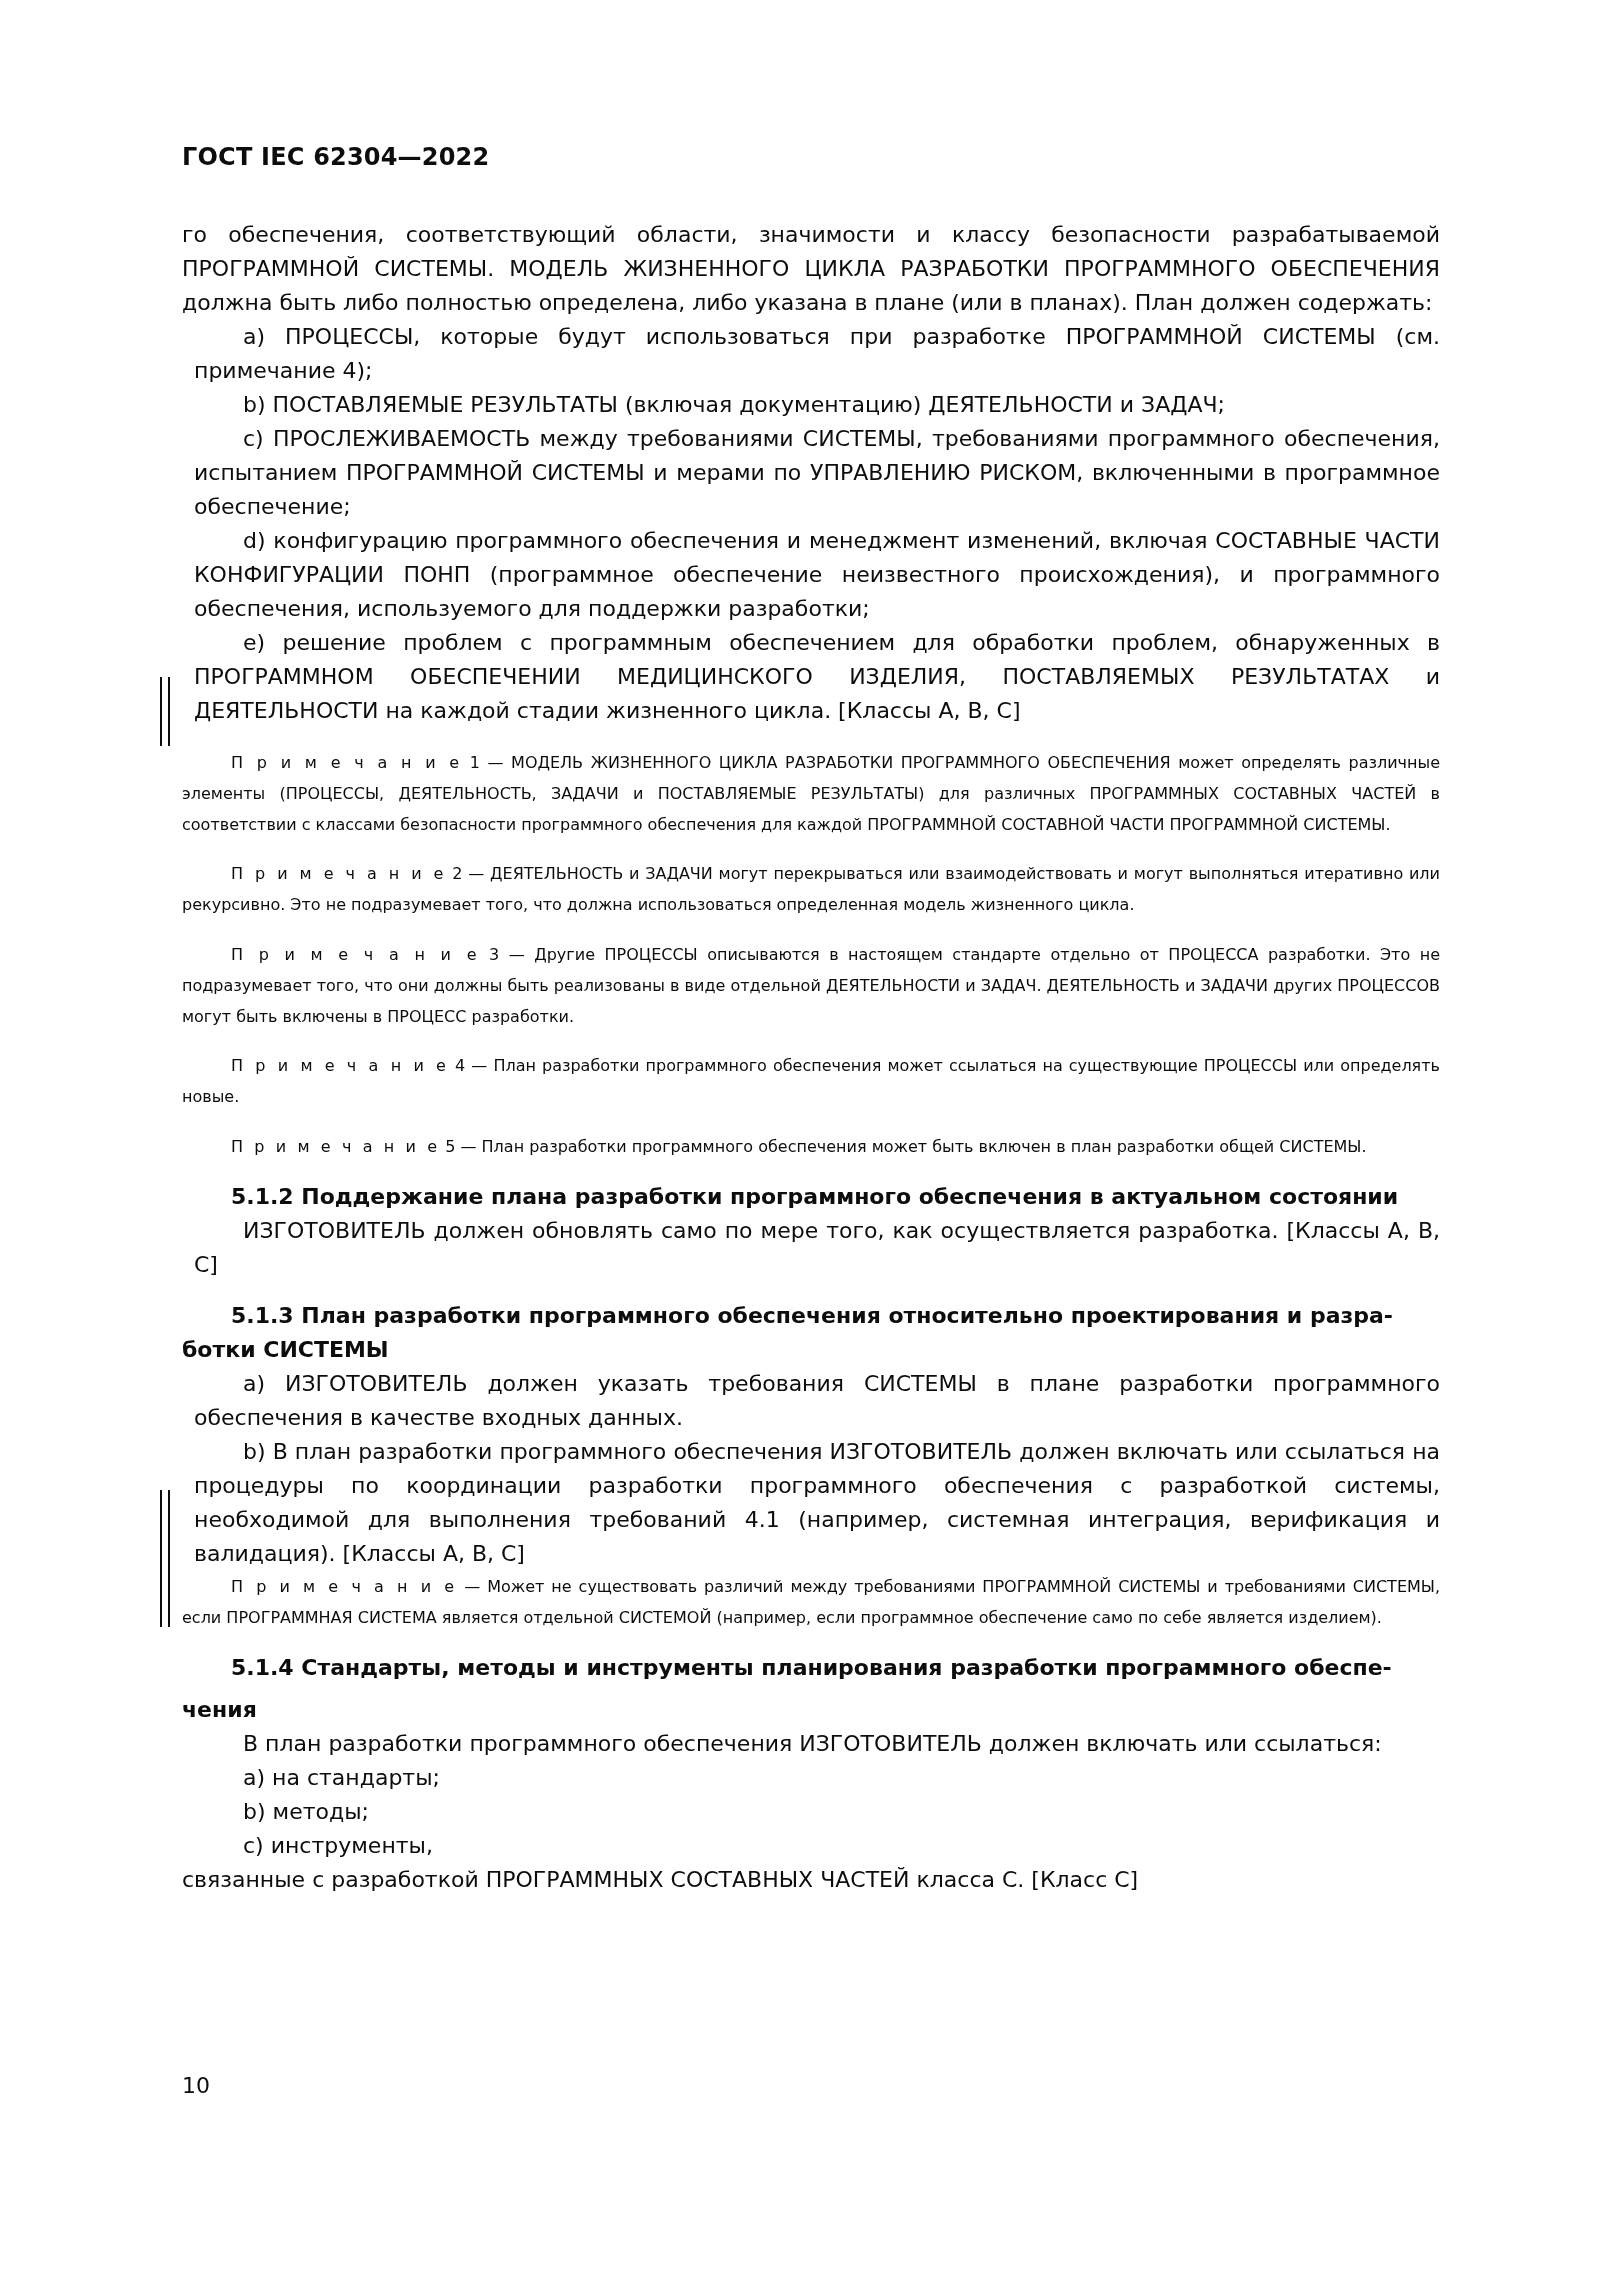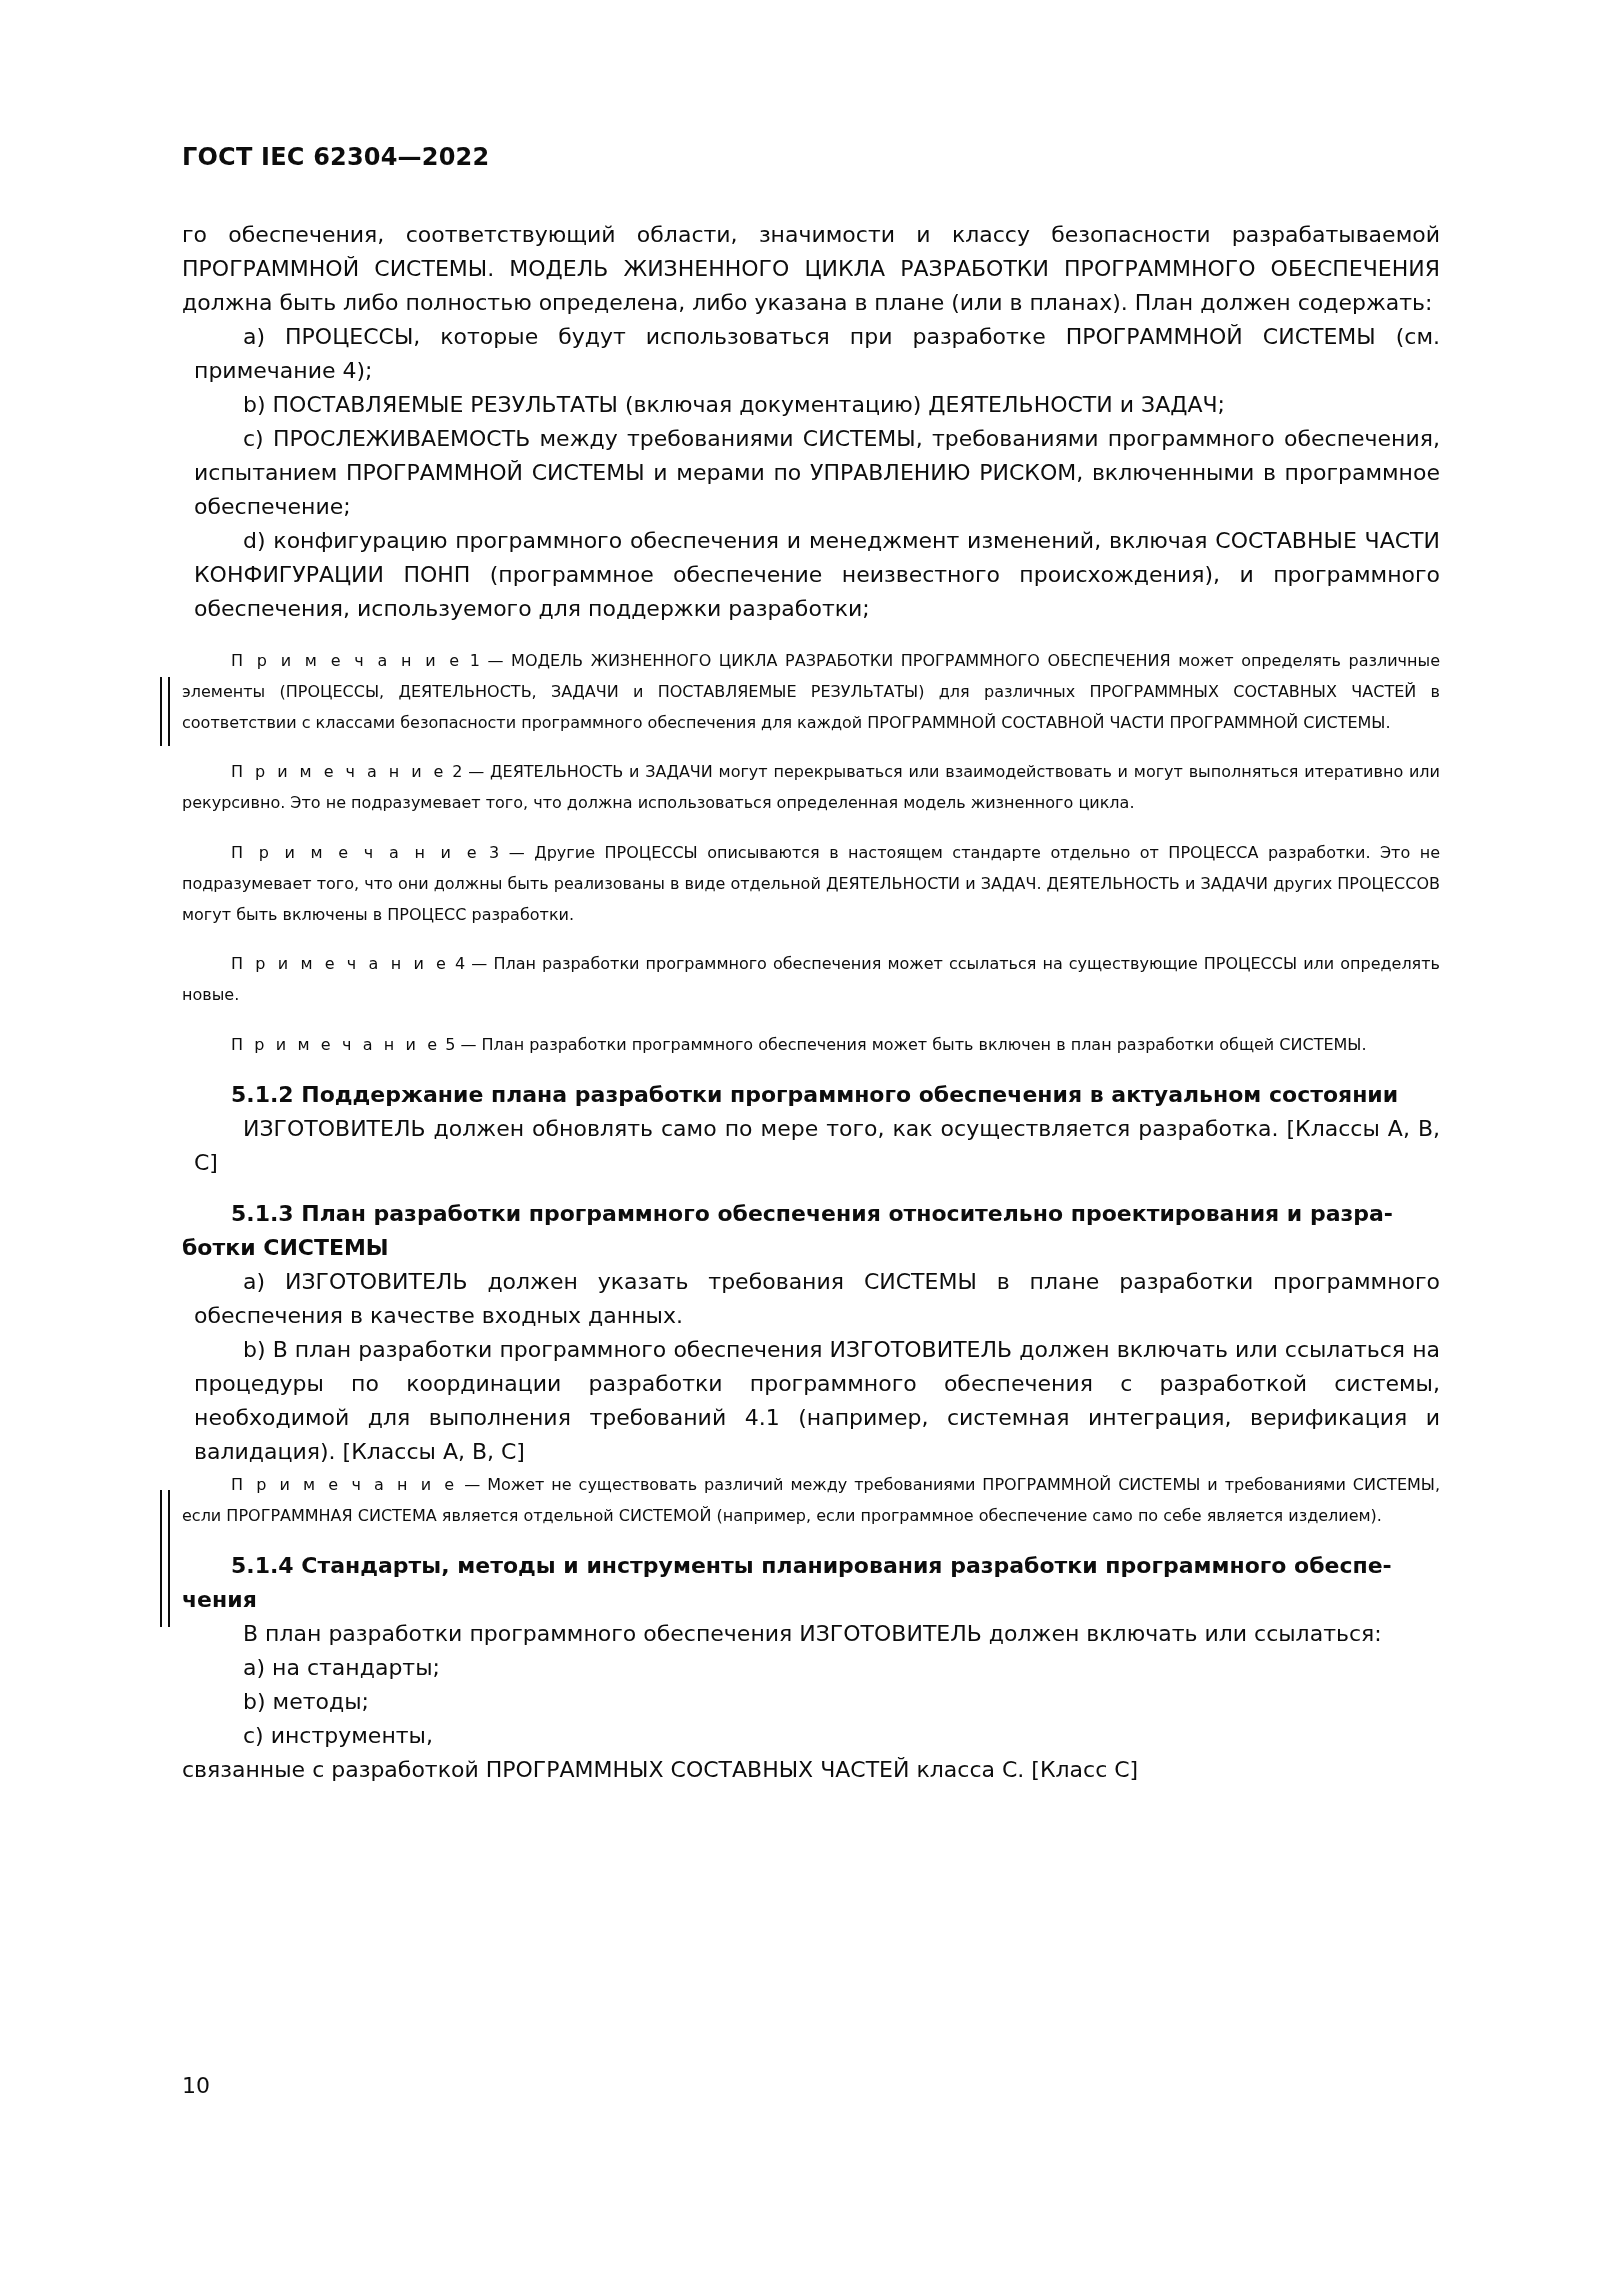--- a/index.html
+++ b/index.html
@@ -104,20 +104,21 @@
 
   <div class="header">ГОСТ IEC 62304—2022</div>
 
   <div class="content">
 
     <p class="body">го обеспечения, соответствующий области, значимости и классу безопасности разрабатываемой ПРОГРАММНОЙ СИСТЕМЫ. МОДЕЛЬ ЖИЗНЕННОГО ЦИКЛА РАЗРАБОТКИ ПРОГРАММНОГО ОБЕСПЕЧЕНИЯ должна быть либо полностью определена, либо указана в плане (или в планах). План должен содержать:</p>
     <p class="body indent">a) ПРОЦЕССЫ, которые будут использоваться при разработке ПРОГРАММНОЙ СИСТЕМЫ (см. примечание 4);</p>
     <p class="body indent nojust">b) ПОСТАВЛЯЕМЫЕ РЕЗУЛЬТАТЫ (включая документацию) ДЕЯТЕЛЬНОСТИ и ЗАДАЧ;</p>
     <p class="body indent">c) ПРОСЛЕЖИВАЕМОСТЬ между требованиями СИСТЕМЫ, требованиями программного обеспечения, испытанием ПРОГРАММНОЙ СИСТЕМЫ и мерами по УПРАВЛЕНИЮ РИСКОМ, включенными в программное обеспечение;</p>
     <p class="body indent">d) конфигурацию программного обеспечения и менеджмент изменений, включая СОСТАВНЫЕ ЧАСТИ КОНФИГУРАЦИИ ПОНП (программное обеспечение неизвестного происхождения), и программного обеспечения, используемого для поддержки разработки;</p>
+    <p class="body indent">e) решение проблем с программным обеспечением для обработки проблем, обнаруженных в ПРОГРАММНОМ ОБЕСПЕЧЕНИИ МЕДИЦИНСКОГО ИЗДЕЛИЯ, ПОСТАВЛЯЕМЫХ РЕЗУЛЬТАТАХ и ДЕЯТЕЛЬНОСТИ на каждой стадии жизненного цикла. [Классы A, B, C]</p>
 
     <p class="note"><span class="note-label">П р и м е ч а н и е</span> <span>1 — МОДЕЛЬ ЖИЗНЕННОГО ЦИКЛА РАЗРАБОТКИ ПРОГРАММНОГО ОБЕСПЕЧЕНИЯ может определять различные элементы (ПРОЦЕССЫ, ДЕЯТЕЛЬНОСТЬ, ЗАДАЧИ и ПОСТАВЛЯЕМЫЕ РЕЗУЛЬТАТЫ) для различных ПРОГРАММНЫХ СОСТАВНЫХ ЧАСТЕЙ в соответствии с классами безопасности программного обеспечения для каждой ПРОГРАММНОЙ СОСТАВНОЙ ЧАСТИ ПРОГРАММНОЙ СИСТЕМЫ.</span></p>
 
     <p class="note"><span class="note-label">П р и м е ч а н и е</span> <span>2 — ДЕЯТЕЛЬНОСТЬ и ЗАДАЧИ могут перекрываться или взаимодействовать и могут выполняться итеративно или рекурсивно. Это не подразумевает того, что должна использоваться определенная модель жизненного цикла.</span></p>
 
     <p class="note"><span class="note-label">П р и м е ч а н и е</span> <span>3 — Другие ПРОЦЕССЫ описываются в настоящем стандарте отдельно от ПРОЦЕССА разработки. Это не подразумевает того, что они должны быть реализованы в виде отдельной ДЕЯТЕЛЬНОСТИ и ЗАДАЧ. ДЕЯТЕЛЬНОСТЬ и ЗАДАЧИ других ПРОЦЕССОВ могут быть включены в ПРОЦЕСС разработки.</span></p>
 
     <p class="note"><span class="note-label">П р и м е ч а н и е</span> <span>4 — План разработки программного обеспечения может ссылаться на существующие ПРОЦЕССЫ или определять новые.</span></p>
 
     <p class="note"><span class="note-label">П р и м е ч а н и е</span> <span>5 — План разработки программного обеспечения может быть включен в план разработки общей СИСТЕМЫ.</span></p>
@@ -127,21 +128,21 @@
 
     <p class="heading nojust">5.1.3 План разработки программного обеспечения относительно проектирования и разра-</p>
     <p class="heading heading-cont nojust" style="margin-top:0;">ботки СИСТЕМЫ</p>
 
     <p class="body indent">a) ИЗГОТОВИТЕЛЬ должен указать требования СИСТЕМЫ в плане разработки программного обеспечения в качестве входных данных.</p>
     <p class="body indent">b) В план разработки программного обеспечения ИЗГОТОВИТЕЛЬ должен включать или ссылаться на процедуры по координации разработки программного обеспечения с разработкой системы, необходимой для выполнения требований 4.1 (например, системная интеграция, верификация и валидация). [Классы A, B, C]</p>
 
     <p class="note" style="margin-top:0;"><span class="note-label">П р и м е ч а н и е</span> <span>— Может не существовать различий между требованиями ПРОГРАММНОЙ СИСТЕМЫ и требованиями СИСТЕМЫ, если ПРОГРАММНАЯ СИСТЕМА является отдельной СИСТЕМОЙ (например, если программное обеспечение само по себе является изделием).</span></p>
 
     <p class="heading nojust">5.1.4 Стандарты, методы и инструменты планирования разработки программного обеспе-</p>
-    <p class="heading heading-cont nojust" style="margin-top:0;">чения</p>
+    <p class="heading heading-cont nojust" style="margin-top:8px;">чения</p>
 
     <p class="body indent nojust">В план разработки программного обеспечения ИЗГОТОВИТЕЛЬ должен включать или ссылаться:</p>
     <p class="body indent nojust">a) на стандарты;</p>
     <p class="body indent nojust">b) методы;</p>
     <p class="body indent nojust">c) инструменты,</p>
     <p class="body nojust">связанные с разработкой ПРОГРАММНЫХ СОСТАВНЫХ ЧАСТЕЙ класса C. [Класс C]</p>
 
   </div>
 
   <div class="pagenum">10</div>

